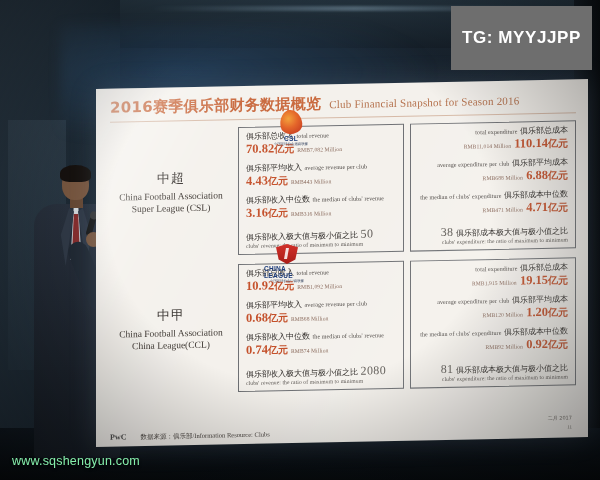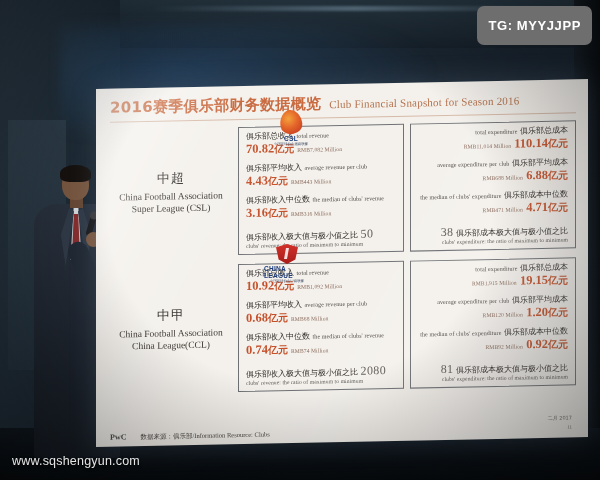--- a/index.html
+++ b/index.html
@@ -243,27 +243,26 @@
   .sp-mic::before {
     content: ""; position: absolute; left: -1px; top: -5px;
     width: 8px; height: 8px; background: #3a3a3a; border-radius: 50%;
   }
 
   
   .tg-badge {
     position: absolute; right: 8px; top: 6px;
     background: #6e6e6e; color: #ffffff;
     font-family: "Liberation Sans", sans-serif;
-    font-size: 13px; font-weight: bold; letter-spacing: .6px;
-    padding: 12px 11px;
-    border-radius: 7px;
+    font-size: 17px; font-weight: bold; letter-spacing: .6px;
+    padding: 22px 11px;
   }
   .watermark {
     position: absolute; left: 12px; bottom: 12px;
-    color: #e5e5e5;
+    color: #86efac;
     font-family: "Liberation Sans", sans-serif;
     font-size: 12.5px; letter-spacing: .2px;
     text-shadow: 0 1px 3px rgba(0,0,0,.85);
   }
   .vignette {
     position: absolute; inset: 0; pointer-events: none;
     background: radial-gradient(ellipse at 50% 45%, rgba(0,0,0,0) 45%, rgba(0,0,0,.45) 100%);
   }
 </style>
 </head>

